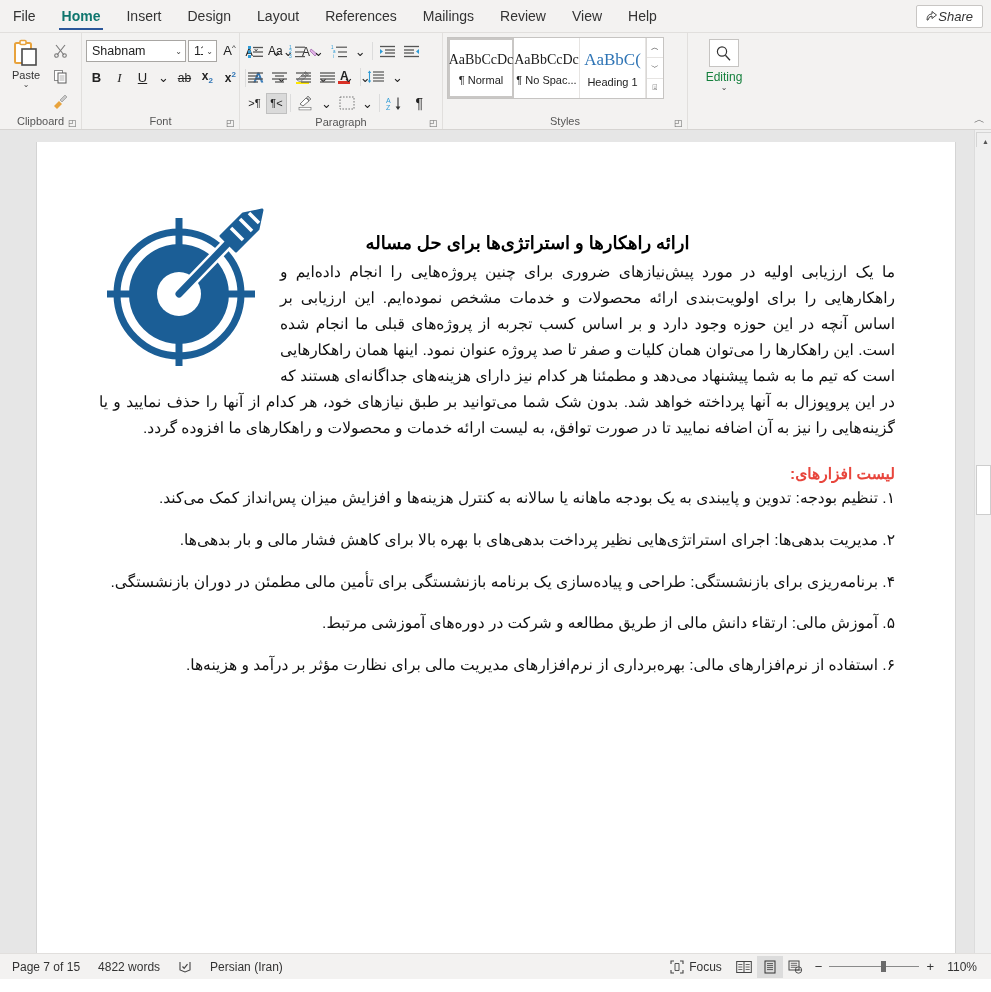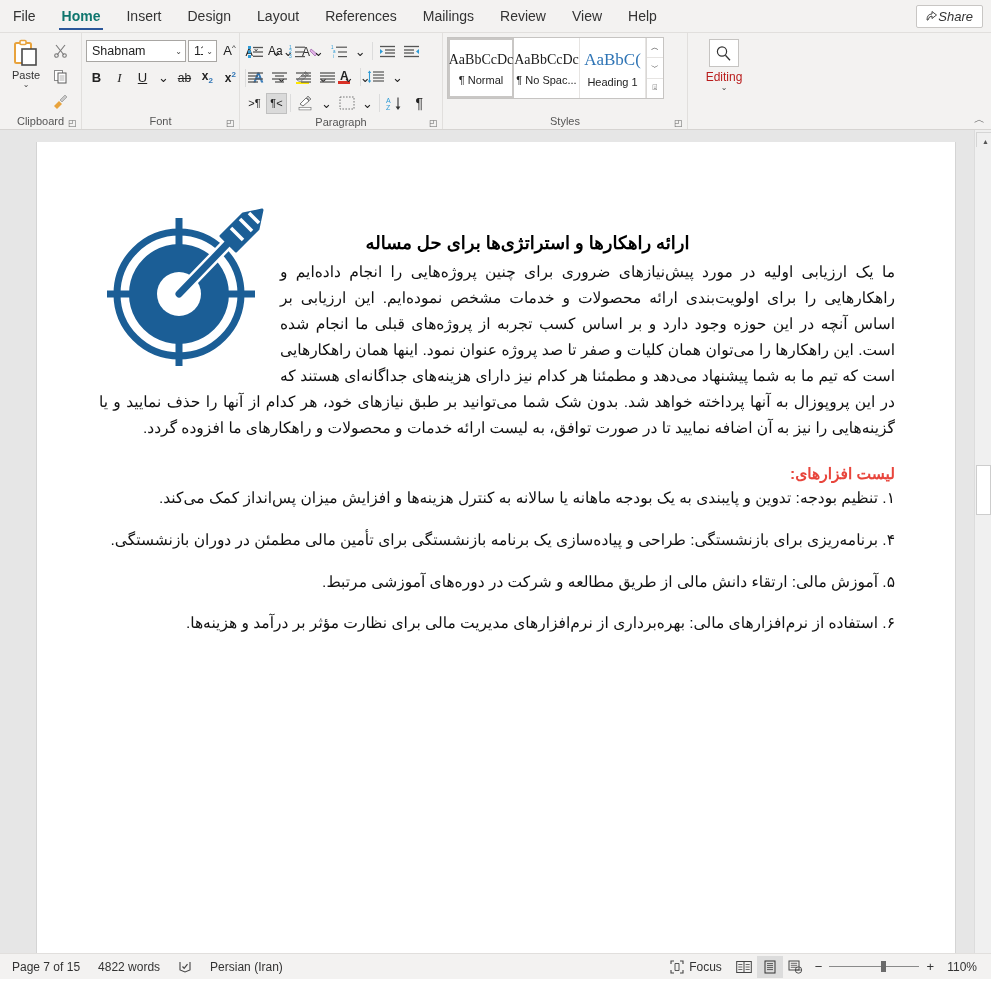--- a/index.html
+++ b/index.html
@@ -152,21 +152,21 @@
     width: 17px;
     display: flex; flex-direction: column;
     border-left: 1px solid #d9d7d5;
   }
   .ss-btn { flex:1; display:flex; align-items:center; justify-content:center; font-size:8px; color:#333; border-bottom:1px solid #e6e4e2; background:#fff;}
 
   
   .editgrp { width: 72px; border-right: none; align-items: center; }
   .edit-btn { display:flex; flex-direction:column; align-items:center; padding-top:3px; }
   .edit-box { width: 30px; height: 28px; border: 1px solid #c6c4c2; background:#fff; display:flex; align-items:center; justify-content:center; }
-  .edit-label { font-size: 12px; color: #b91c1c; margin-top: 3px; }
+  .edit-label { font-size: 12px; color: #15803d; margin-top: 3px; }
 
   .ribbon-collapse {
     position: absolute; right: 6px; bottom: 2px;
     font-size: 11px; color: #555;
   }
 
   
   .docarea {
     position: relative;
     height: 823px;
@@ -697,20 +697,21 @@
         </svg>
       </div>
 
       <h1 class="doc-title">ارائه راهکارها و استراتژی‌ها برای حل مساله</h1>
 
       <p class="intro">ما یک ارزیابی اولیه در مورد پیش‌نیازهای ضروری برای چنین پروژه‌هایی را انجام داده‌ایم و راهکارهایی را برای اولویت‌بندی ارائه محصولات و خدمات مشخص نموده‌ایم. این ارزیابی بر اساس آنچه در این حوزه وجود دارد و بر اساس کسب تجربه از پروژه‌های قبلی ما انجام شده است. این راهکارها را می‌توان همان کلیات و صفر تا صد پروژه عنوان نمود. اینها همان راهکارهایی است که تیم ما به شما پیشنهاد می‌دهد و مطمئنا هر کدام نیز دارای هزینه‌های جداگانه‌ای هستند که در این پروپوزال به آنها پرداخته خواهد شد. بدون شک شما می‌توانید بر طبق نیازهای خود، هر کدام از آنها را حذف نمایید و یا گزینه‌هایی را نیز به آن اضافه نمایید تا در صورت توافق، به لیست ارائه خدمات و محصولات و راهکارهای ما افزوده گردد.</p>
 
       <p class="sec-heading">لیست افزارهای:</p>
 
       <p class="li first">۱. تنظیم بودجه: تدوین و پایبندی به یک بودجه ماهانه یا سالانه به کنترل هزینه‌ها و افزایش میزان پس‌انداز کمک می‌کند.</p>
+      <p class="li">۲. مدیریت بدهی‌ها: اجرای استراتژی‌هایی نظیر پرداخت بدهی‌های با بهره بالا برای کاهش فشار مالی و بار بدهی‌ها.</p>
       <p class="li">۴. برنامه‌ریزی برای بازنشستگی: طراحی و پیاده‌سازی یک برنامه بازنشستگی برای تأمین مالی مطمئن در دوران بازنشستگی.</p>
       <p class="li">۵. آموزش مالی: ارتقاء دانش مالی از طریق مطالعه و شرکت در دوره‌های آموزشی مرتبط.</p>
       <p class="li">۶. استفاده از نرم‌افزارهای مالی: بهره‌برداری از نرم‌افزارهای مدیریت مالی برای نظارت مؤثر بر درآمد و هزینه‌ها.</p>
     </div>
   </div>
 
   <div class="vscroll">
     <div class="vs-thumb top">
       <div class="vs-up">▲</div>
     </div>

